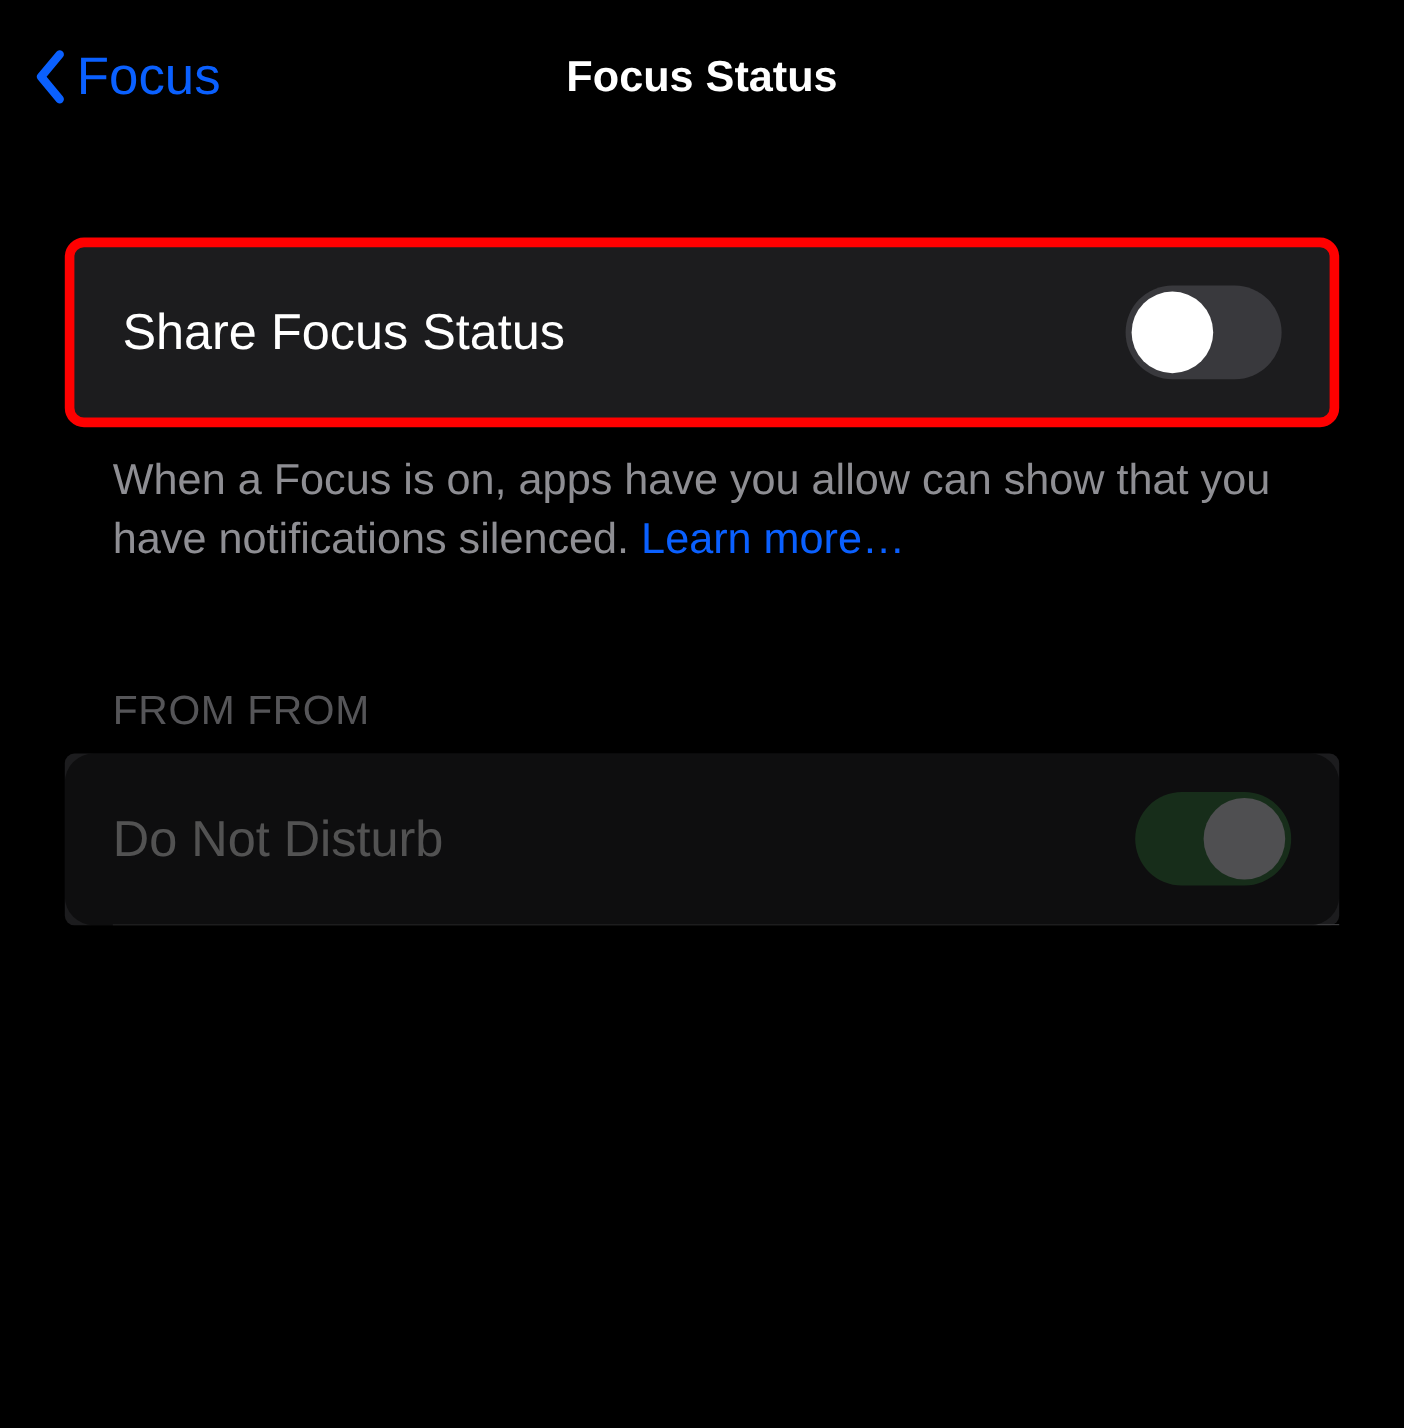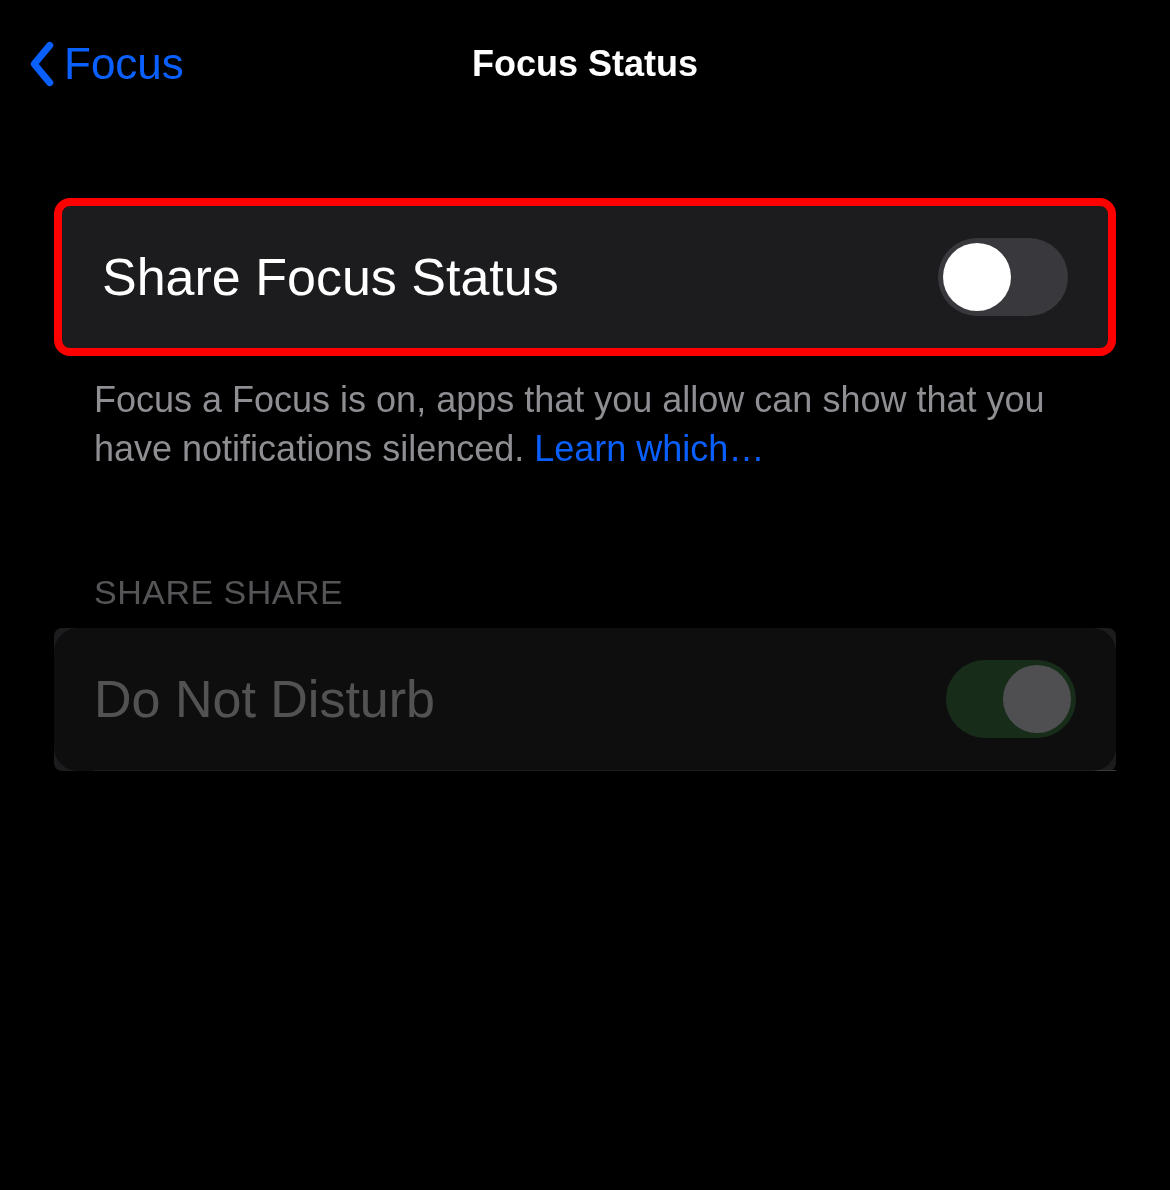--- a/index.html
+++ b/index.html
@@ -67,21 +67,21 @@
       border-radius: 16px;
     }
     .row {
       display: flex;
       align-items: center;
       justify-content: space-between;
       padding: 32px 40px;
       min-height: 128px;
     }
     .row-label {
-      font-size: 52px;
+      font-size: 42px;
       font-weight: 400;
       color: #fff;
     }
     .footer-text {
       color: #8E8E93;
       font-size: 36px;
       line-height: 1.35;
       padding: 20px 40px 0 40px;
     }
     .footer-text a {
@@ -169,25 +169,25 @@
 
   <div class="group highlighted">
     <div class="row">
       <span class="row-label">Share Focus Status</span>
       <div class="switch off">
         <div class="knob"></div>
       </div>
     </div>
   </div>
   <div class="footer-text">
-    <span>Focus a Focus is on, apps that you allow can show that you have notifications silenced. </span><a href="#">Learn which…</a>
+    <span>When a Focus is on, apps have you allow can show that you have notifications silenced. </span><a href="#">Learn more…</a>
   </div>
 
   <div class="dimmed-section">
-    <div class="section-header">SHARE SHARE</div>
+    <div class="section-header">FROM FROM</div>
     <div class="group dimmed">
       <div class="row">
         <span class="row-label">Do Not Disturb</span>
         <div class="switch on">
           <div class="knob"></div>
         </div>
       </div>
       <div class="divider"></div>
     </div>
   </div>

